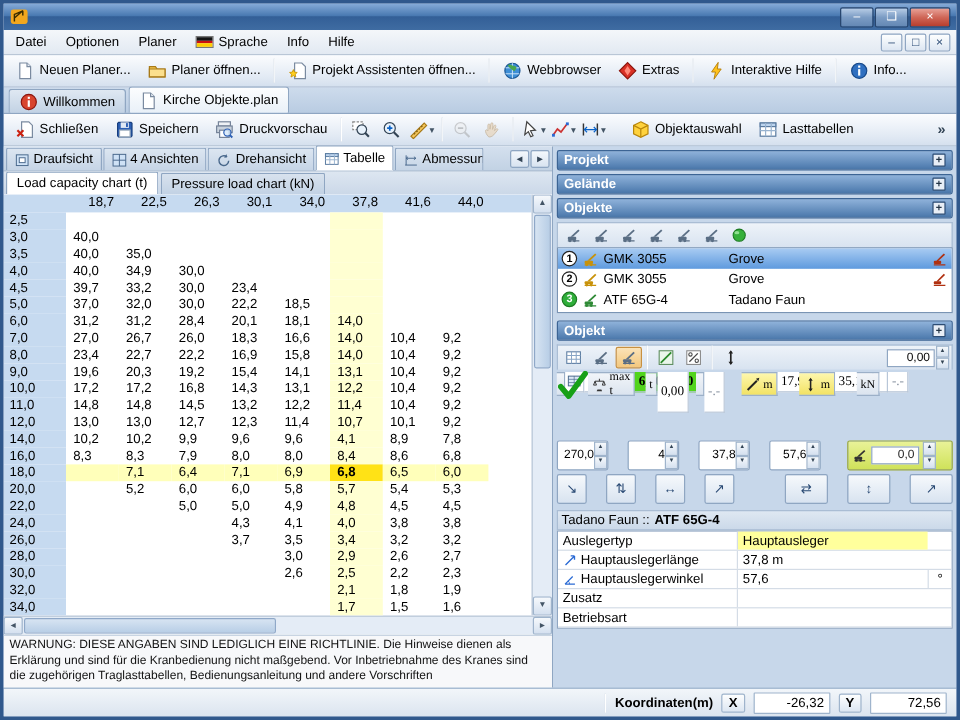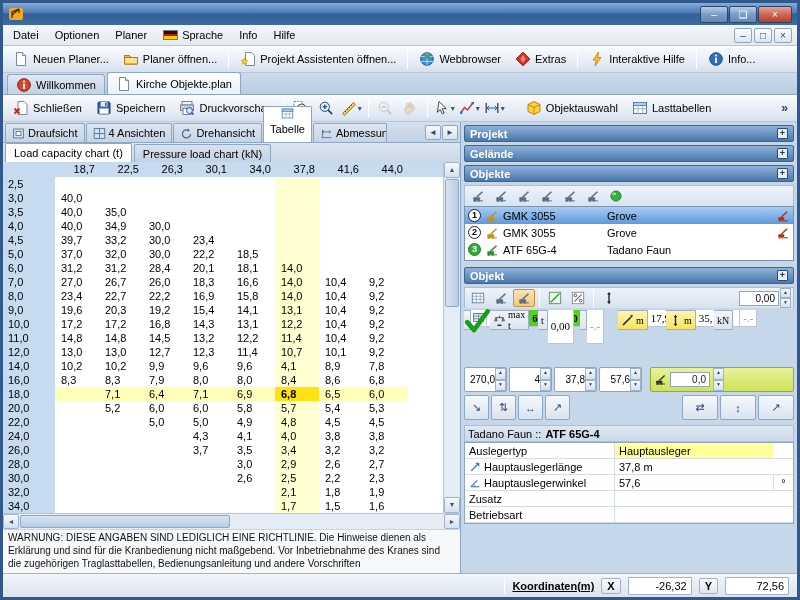--- a/index.html
+++ b/index.html
@@ -33,21 +33,21 @@
 .overflow-btn{font-size:12px;color:#345;padding:0 5px;font-weight:bold;}
 .disabled{opacity:.45;}
 .itoolbtn{width:23px;height:21px;display:flex;align-items:center;justify-content:center;border:1px solid transparent;border-radius:2px;}
 
 .doctabs{height:22px;flex:0 0 22px;display:flex;align-items:flex-end;background:linear-gradient(#cddbec,#b9cce2);padding:2px 4px 0;gap:2px;border-bottom:1px solid #8fa6c2;}
 .doctab{display:flex;align-items:center;gap:4px;height:20px;padding:0 8px;border:1px solid #8fa6c2;border-bottom:none;border-radius:3px 3px 0 0;background:linear-gradient(#dfe8f2,#c2d2e4);white-space:nowrap;}
 .doctab.active{background:linear-gradient(#fcfdfe,#e9f0f8);height:22px;}
 
 .viewtabs{height:21px;flex:0 0 21px;display:flex;align-items:flex-end;background:linear-gradient(#d4e0ee,#c2d2e4);padding:2px 2px 0;gap:1px;border-bottom:1px solid #8fa6c2;}
 .vtab{display:flex;align-items:center;gap:3px;height:19px;padding:0 6px;border:1px solid #8fa6c2;border-bottom:none;border-radius:2px 2px 0 0;background:linear-gradient(#dce6f1,#c5d4e6);white-space:nowrap;overflow:hidden;}
-.vtab.active{background:#fff;height:36px;flex-direction:column;}
+.vtab.active{background:#fff;height:21px;}
 .vtab.clip{max-width:74px;}
 .vtab-scroll{margin-left:auto;display:flex;gap:1px;margin-bottom:2px;}
 .vscroll-btn{width:16px;height:15px;border:1px solid #8fa6c2;background:linear-gradient(#f4f8fc,#d8e3f0);font-size:8px;color:#345;text-align:center;line-height:13px;border-radius:2px;}
 
 .main{flex:1;display:flex;min-height:0;}
 .left{width:458px;flex:0 0 458px;background:#fff;border-right:1px solid #8fa6c2;display:flex;flex-direction:column;min-height:0;}
 .charttabs{height:19px;flex:0 0 19px;display:flex;align-items:flex-end;background:linear-gradient(#dde6f1,#cbd8e8);padding:1px 2px 0;gap:2px;}
 .ctab{height:18px;padding:0 8px;display:flex;align-items:center;border:1px solid #8fa6c2;border-bottom:none;border-radius:2px 2px 0 0;background:linear-gradient(#d8e2ee,#c2d2e4);white-space:nowrap;}
 .ctab.active{background:#fff;height:19px;}
 
@@ -96,21 +96,21 @@
 .ocol:first-child .og-h{border-left:1px solid #9cb0c8;}
 .og-h.yel{background:linear-gradient(#fdf7ae,#f2e264);}
 .og-v{height:17px;background:#fff;border:1px solid #b8c6d8;border-top:none;border-left:none;text-align:right;padding:1px 3px;font-size:11px;line-height:14px;}
 .ocol:first-child .og-v{border-left:1px solid #9cb0c8;}
 .og-v.tall{height:34px;line-height:31px;}
 .og-v.green{background:#52d41c;font-weight:bold;}
 .og-v.gray{color:#8892a0;}
 .bigcheck{position:absolute;left:1px;top:-1px;width:26px;height:26px;z-index:3;}
 .bigcheck svg{width:25px;height:25px;}
 
-.ctrlrow{display:flex;gap:2px;margin-top:3px;flex:0 0 25px;align-items:stretch;}
+.ctrlrow{display:flex;gap:16px;margin-top:3px;flex:0 0 25px;align-items:stretch;}
 .spin{display:flex;align-items:center;border:1px solid #8fa6c2;background:#fff;border-radius:2px;padding-left:3px;}
 .spin .sv{min-width:27px;text-align:right;font-size:10px;}
 .sarr{display:flex;flex-direction:column;width:11px;height:100%;}
 .sarr b{flex:1;font-size:5px;line-height:6px;color:#345;background:linear-gradient(#f6f9fc,#d4e0ef);border:1px solid #9fb4cc;text-align:center;font-weight:normal;}
 .cwbox{margin-left:6px;flex:1;display:flex;align-items:center;gap:3px;background:linear-gradient(#e9f298,#cfe25a);border:1px solid #9aa83a;border-radius:2px;padding:0 3px;color:#222;}
 .abtn{width:25px;display:flex;align-items:center;justify-content:center;border:1px solid #8fa6c2;border-radius:2px;background:linear-gradient(#f6f9fc,#d8e3f0);color:#2a4a74;font-size:11px;}
 .abtn.wide{width:36px;}
 
 .dtitle{flex:0 0 17px;display:flex;align-items:center;gap:4px;margin-top:5px;padding:0 3px;background:linear-gradient(#dfe8f2,#cbd9e9);border:1px solid #aabdd4;}
 .dtitle .model{font-weight:bold;}
@@ -118,21 +118,21 @@
 .prow{display:flex;height:16px;border-bottom:1px solid #d4dce6;align-items:stretch;}
 .plabel{width:150px;flex:0 0 150px;display:flex;align-items:center;gap:3px;padding-left:4px;border-right:1px solid #d4dce6;}
 .plabel .ico,.plabel .ico svg{width:12px;height:12px;}
 .pval{flex:1;padding:0 4px;display:flex;align-items:center;}
 .pval.yellow{background:#ffff9c;}
 .punit{width:20px;flex:0 0 20px;display:flex;align-items:center;justify-content:center;}
 .punit.has{border-left:1px solid #d4dce6;}
 
 .statusbar{height:24px;flex:0 0 24px;display:flex;align-items:center;background:linear-gradient(#f2f6fa,#dbe4ef);border-top:1px solid #9fb4cc;padding:0 8px;gap:7px;}
 .sb-sep{width:1px;height:16px;background:#b4c2d4;border-right:1px solid #fff;}
-.sb-label{font-weight:bold;text-decoration:underline;}
+.sb-label{font-weight:bold;}
 .xy-chip{font-weight:bold;padding:1px 5px;border:1px solid #9fb4cc;border-radius:2px;background:linear-gradient(#fdfefe,#dce6f2);}
 .sb-box{width:64px;text-align:right;background:#fff;border:1px solid #9fb4cc;padding:2px 4px;border-radius:1px;}
 </style>
 </head>
 <body>
 
 <div class="window">
 
   <div class="titlebar">
     <span class="ico">

